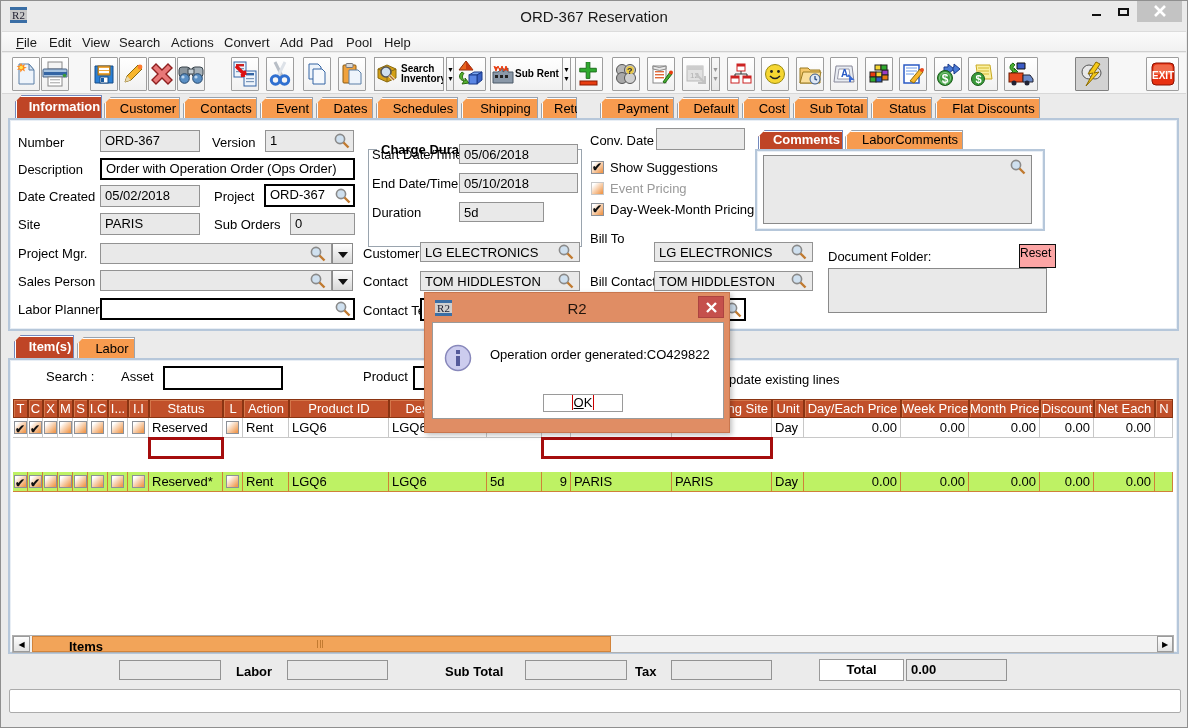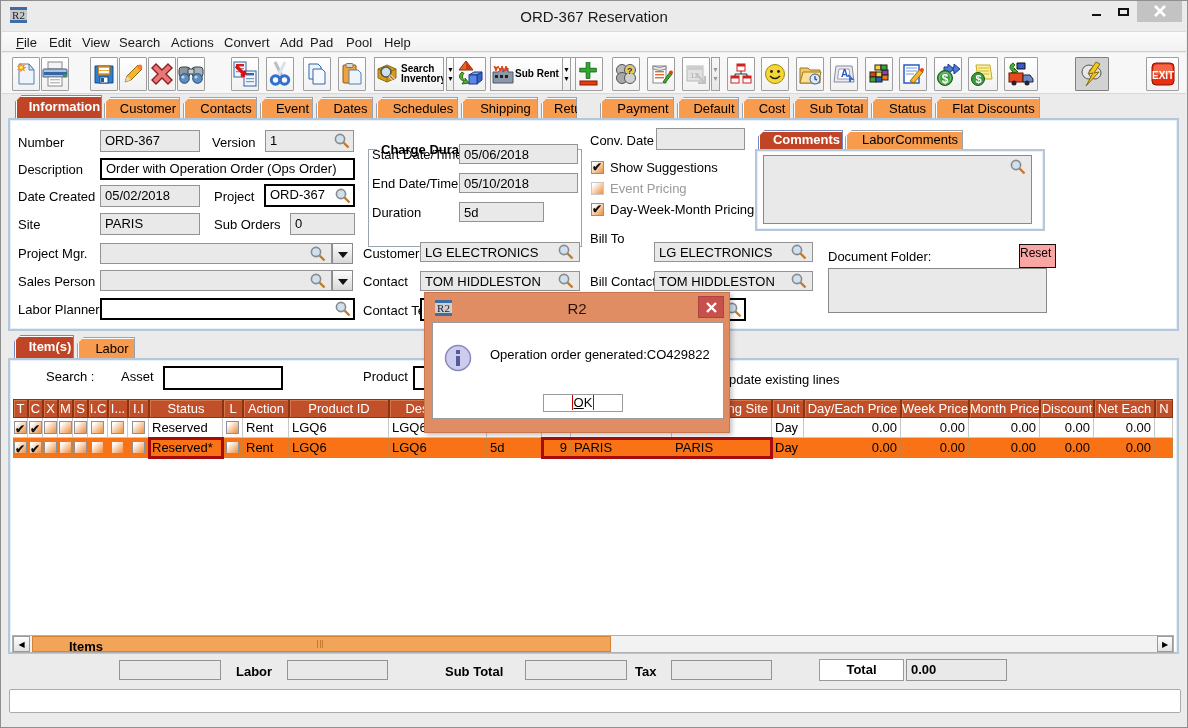--- a/index.html
+++ b/index.html
@@ -48,21 +48,21 @@
   .dropb:after { content:""; position:absolute; left:5px; top:8px; border:5px solid transparent; border-top:6px solid #111; }
   .cb { position:absolute; width:13px; height:13px; border:1px solid #8c9097; background:linear-gradient(135deg,#ffffff 15%,#f09a50 90%); }
   .cb.ck:after { content:"\2714"; position:absolute; left:0px; top:-2px; font-size:12px; font-weight:bold; color:#111; }
   .gb { position:absolute; border:1px solid #9aa4ae;margin-top:20px; }
   .gb > span { position:absolute; left:8px; top:-8px; background:#fff; padding:0 4px; font-weight:bold; font-size:13px; }
   
   .gh { position:absolute; height:19px; background:#c1502a; color:#fff; font-size:13px; text-align:center;
         line-height:18px; border:1px solid #8a3412; box-shadow:inset 1px 1px 0 #d4764a; overflow:hidden; white-space:nowrap; }
   .gc { position:absolute; height:20px; font-size:13px; line-height:19px; overflow:hidden; white-space:nowrap; }
   .r1 { background:#fff; border-right:1px solid #c8c8c8; border-bottom:1px solid #c8c8c8; }
-  .r2 { background:#f97316; border-right:1px solid #cf8138; border-bottom:1px solid #cf8138; }
+  .r2 { background:#bef264; border-right:1px solid #cf8138; border-bottom:1px solid #cf8138;margin-top:34px; }
 </style>
 </head>
 <body>
 <div id="win">
   <div id="titlebar">
     <div id="r2icon">
         <div class="r2i">R2</div>
       </div>
     <div id="title">ORD-367 Reservation</div>
     <div id="minbtn"></div>

